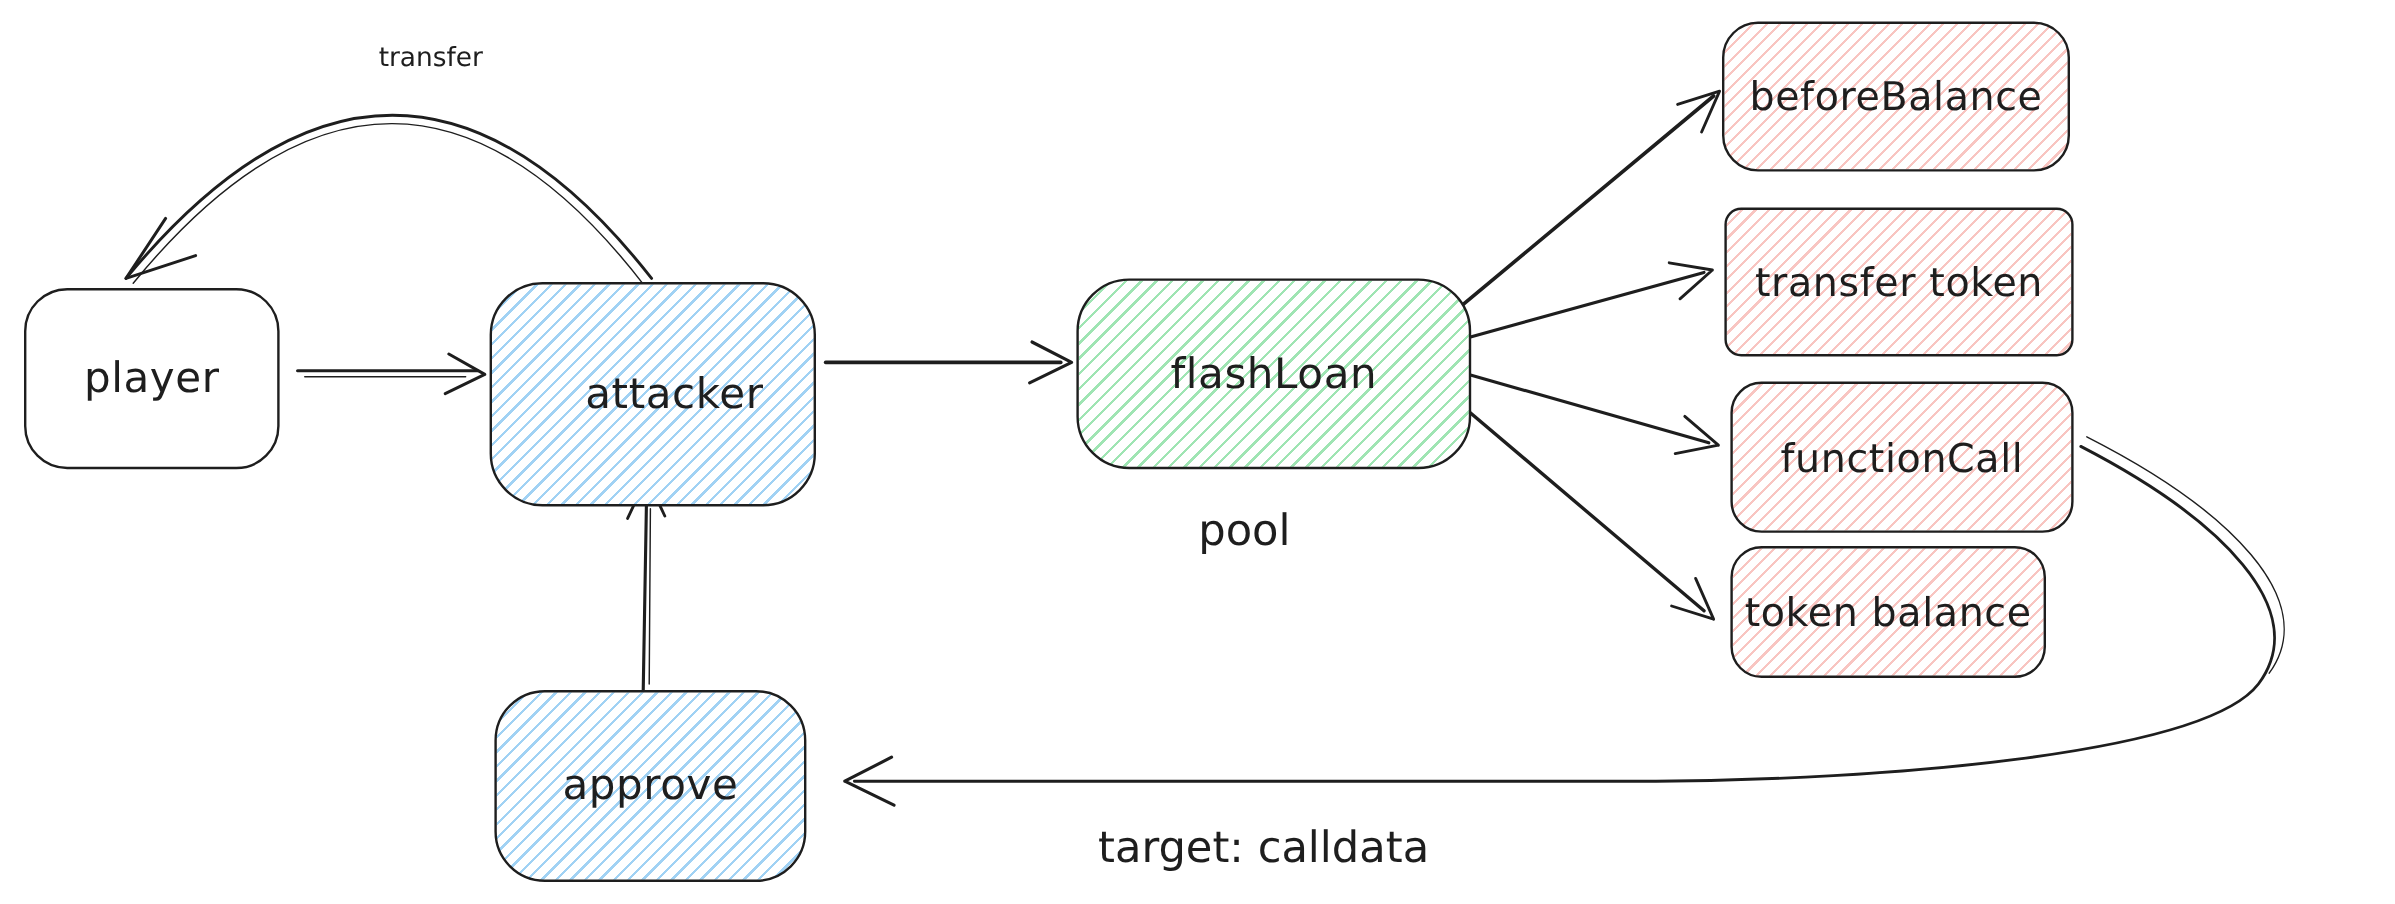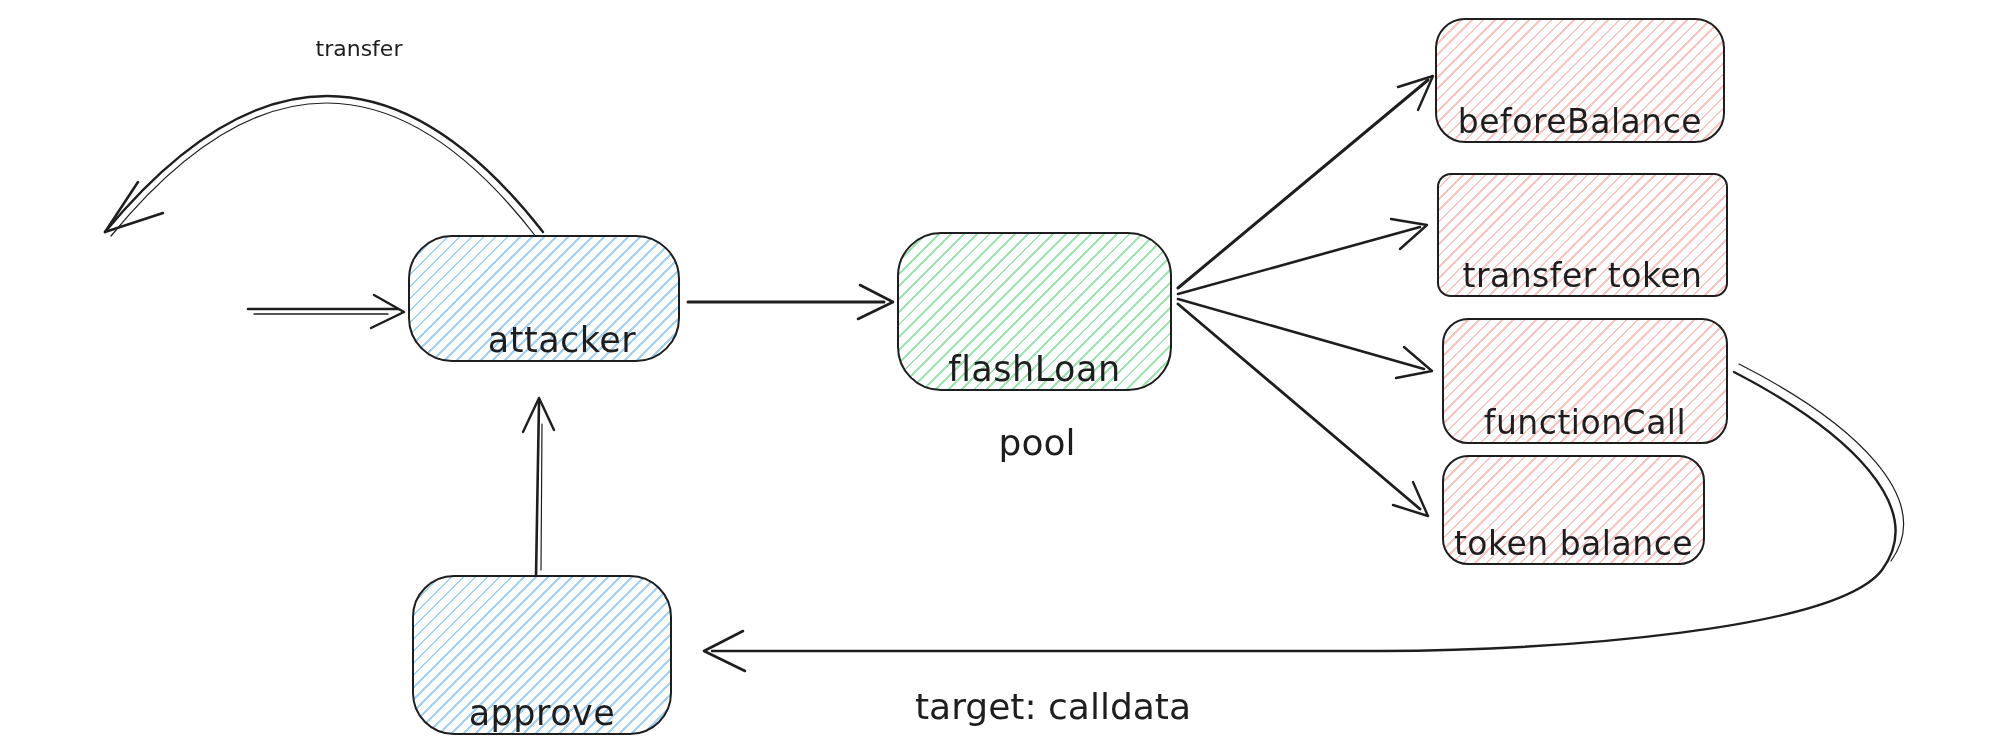--- a/index.html
+++ b/index.html
@@ -19,21 +19,21 @@
   #arrow-layer {
     position: absolute;
     left: 0; top: 0;
     z-index: 1;
   }
   .node {
     position: absolute;
     z-index: 2;
     border: 2.6px solid #1e1e1e;
     display: flex;
-    align-items: flex-end;
+    align-items: center;
     justify-content: center;
     box-sizing: border-box;
     background-color: #ffffff;
   }
   .node-label {
     font-size: 35px;
     font-weight: 500;
     letter-spacing: 0.5px;
     white-space: nowrap;
   }
@@ -95,26 +95,29 @@
 
       <path d="M1178 304 L1420 509" stroke-width="2.8"></path>
       <path d="M1428 516 L1413 482 M1428 516 L1393 505" stroke-width="2.4"></path>
 
       <path d="M1734 372 C1850 432 1928 508 1882 570 C1836 630 1560 650 1380 651 L712 651" stroke-width="2.4"></path>
       <path d="M1739 364 C1857 424 1935 500 1891 561" stroke-width="1.2"></path>
       <path d="M704 651 L743 631 M704 651 L745 671" stroke-width="2.6"></path>
     </g>
   </svg>
 
+  <div class="node" style="left:20px; top:240px; width:213px; height:151px; border-radius:36px;">
+    <span class="node-label">player</span>
+  </div>
 
-  <div class="node hatch-blue" style="left:408px; top:235px; width:272px; height:127px; border-radius:44px;padding-left:36px;">
+  <div class="node hatch-blue" style="left:408px; top:235px; width:272px; height:187px; border-radius:44px;padding-left:36px;">
     <span class="node-label">attacker</span>
   </div>
 
-  <div class="node hatch-green" style="left:897px; top:232px; width:275px; height:159px; border-radius:44px;">
+  <div class="node hatch-green" style="left:897px; top:232px; width:329px; height:159px; border-radius:44px;">
     <span class="node-label">flashLoan</span>
   </div>
 
   <div class="node hatch-blue" style="left:412px; top:575px; width:260px; height:160px; border-radius:42px;">
     <span class="node-label">approve</span>
   </div>
 
   <div class="node hatch-red" style="left:1435px; top:18px; width:290px; height:125px; border-radius:30px;">
     <span class="node-label" style="font-size:33px;">beforeBalance</span>
   </div>

